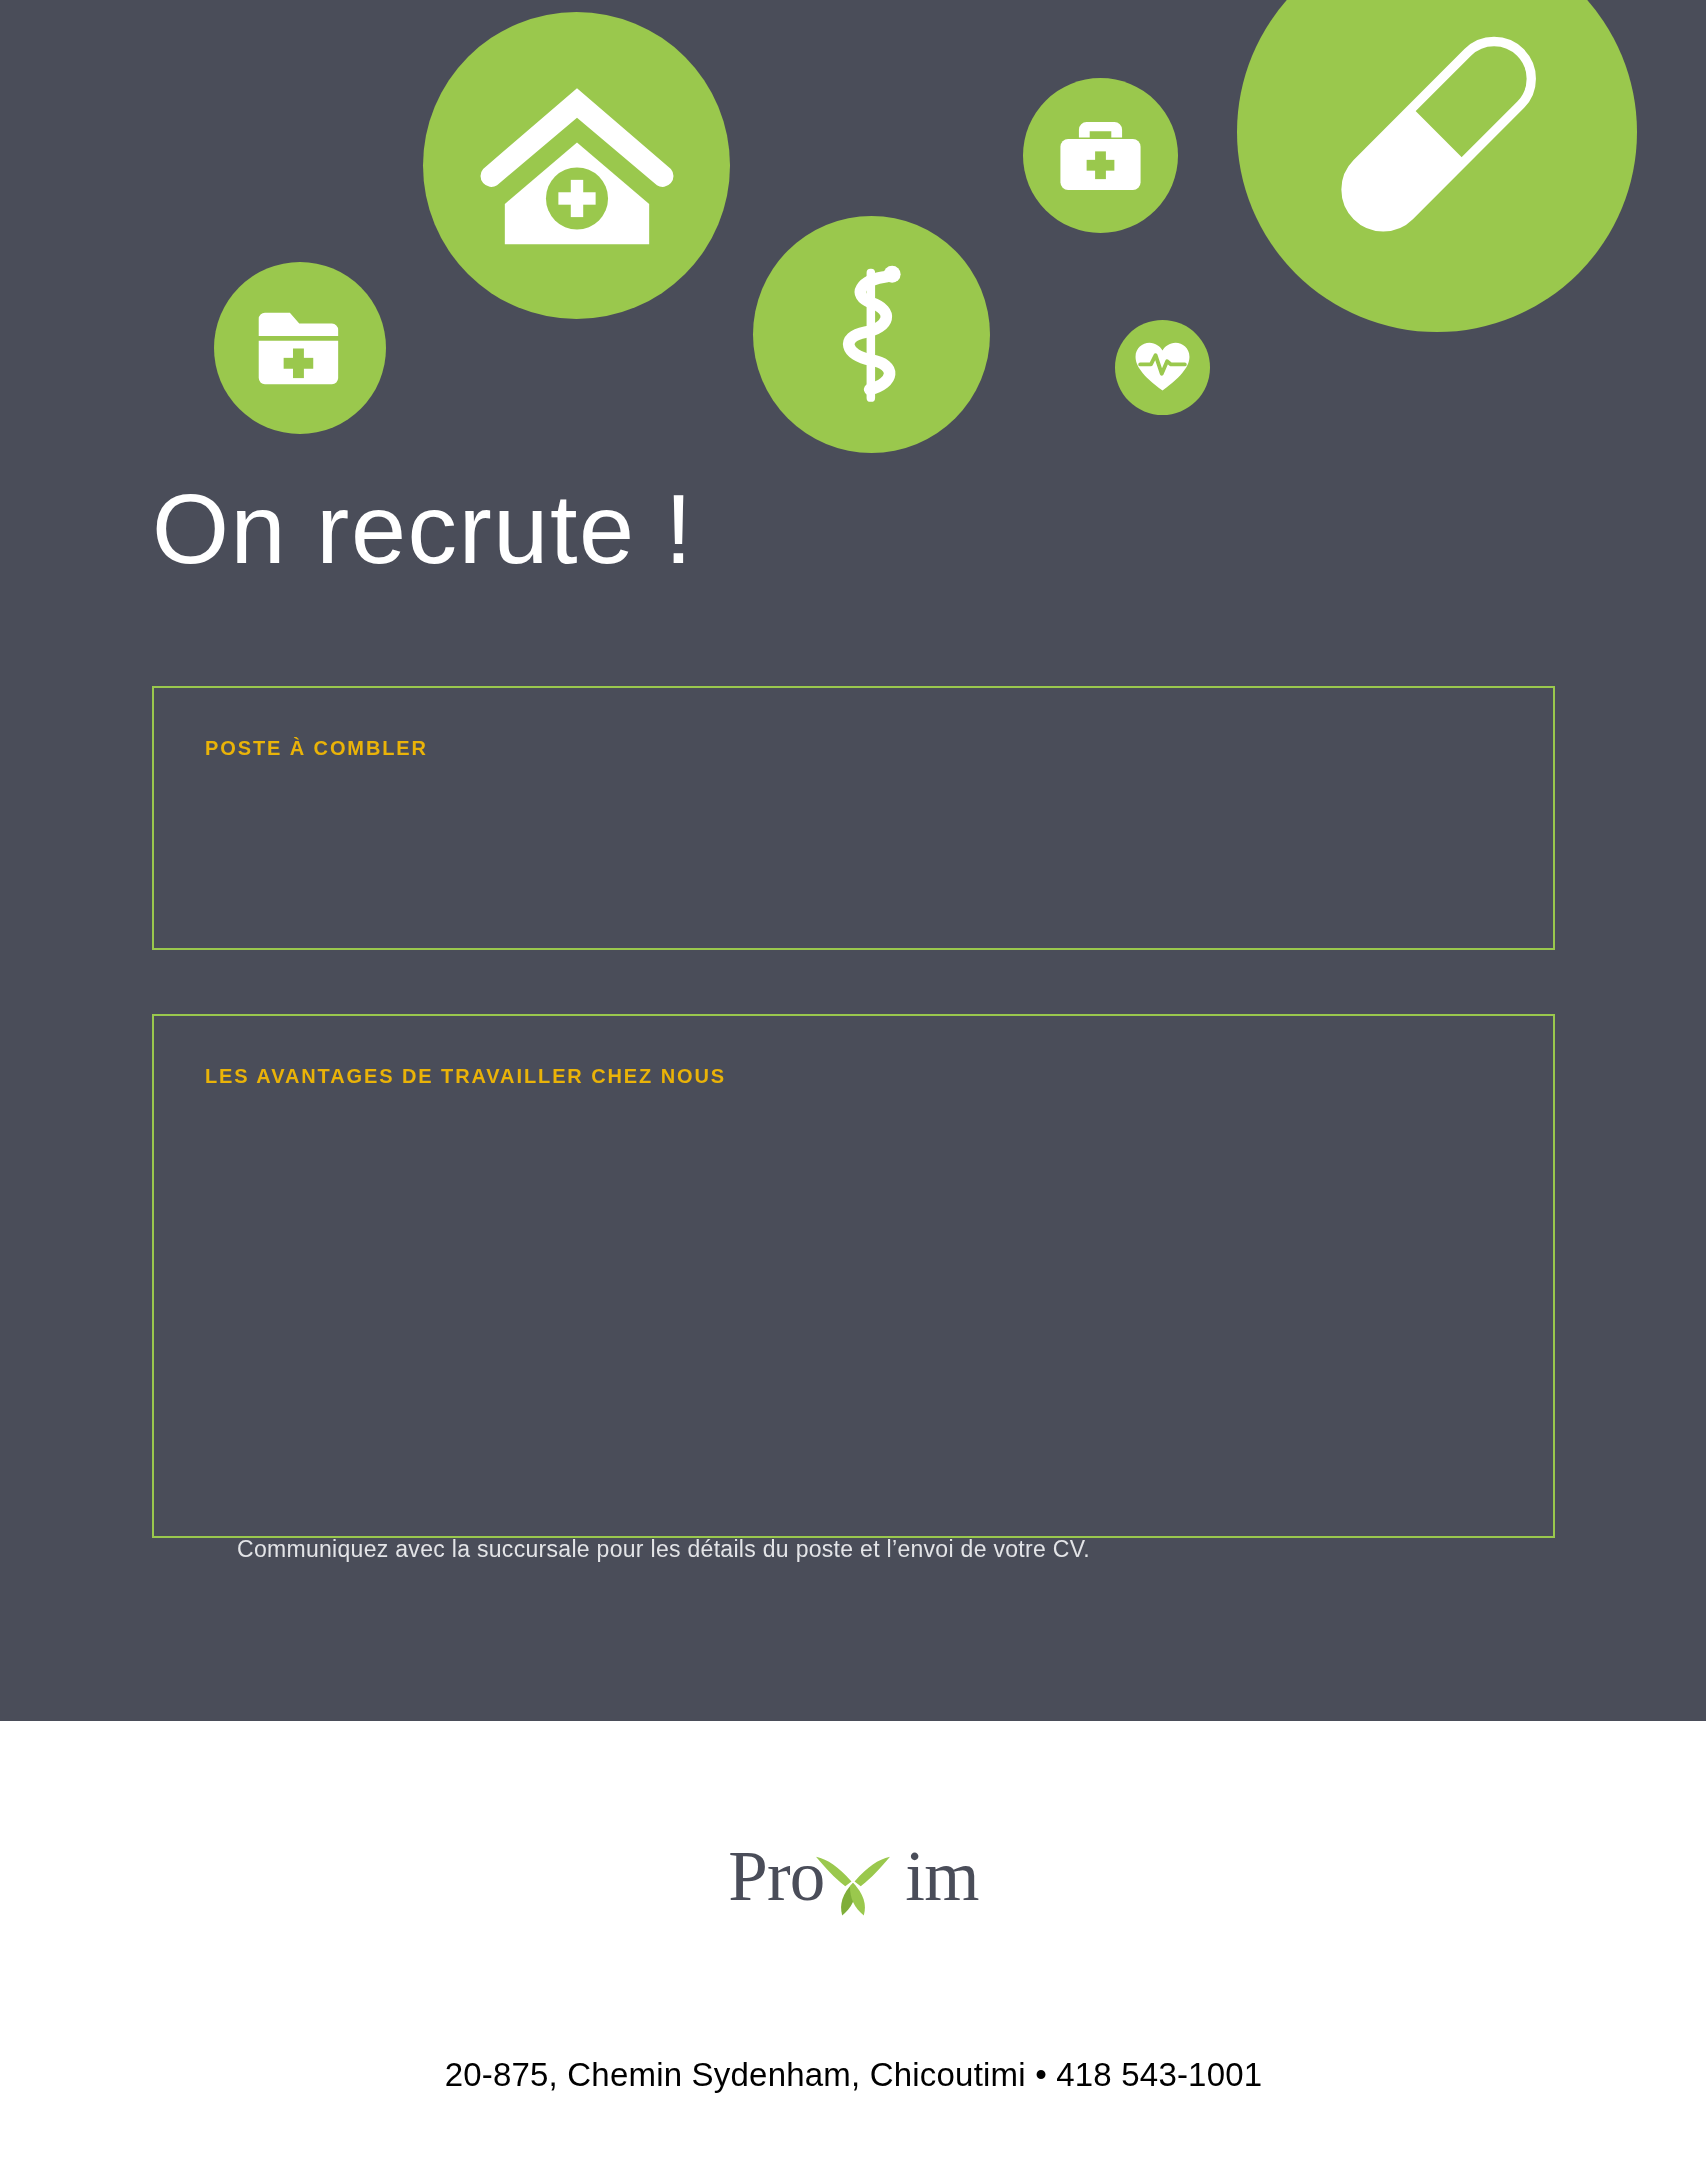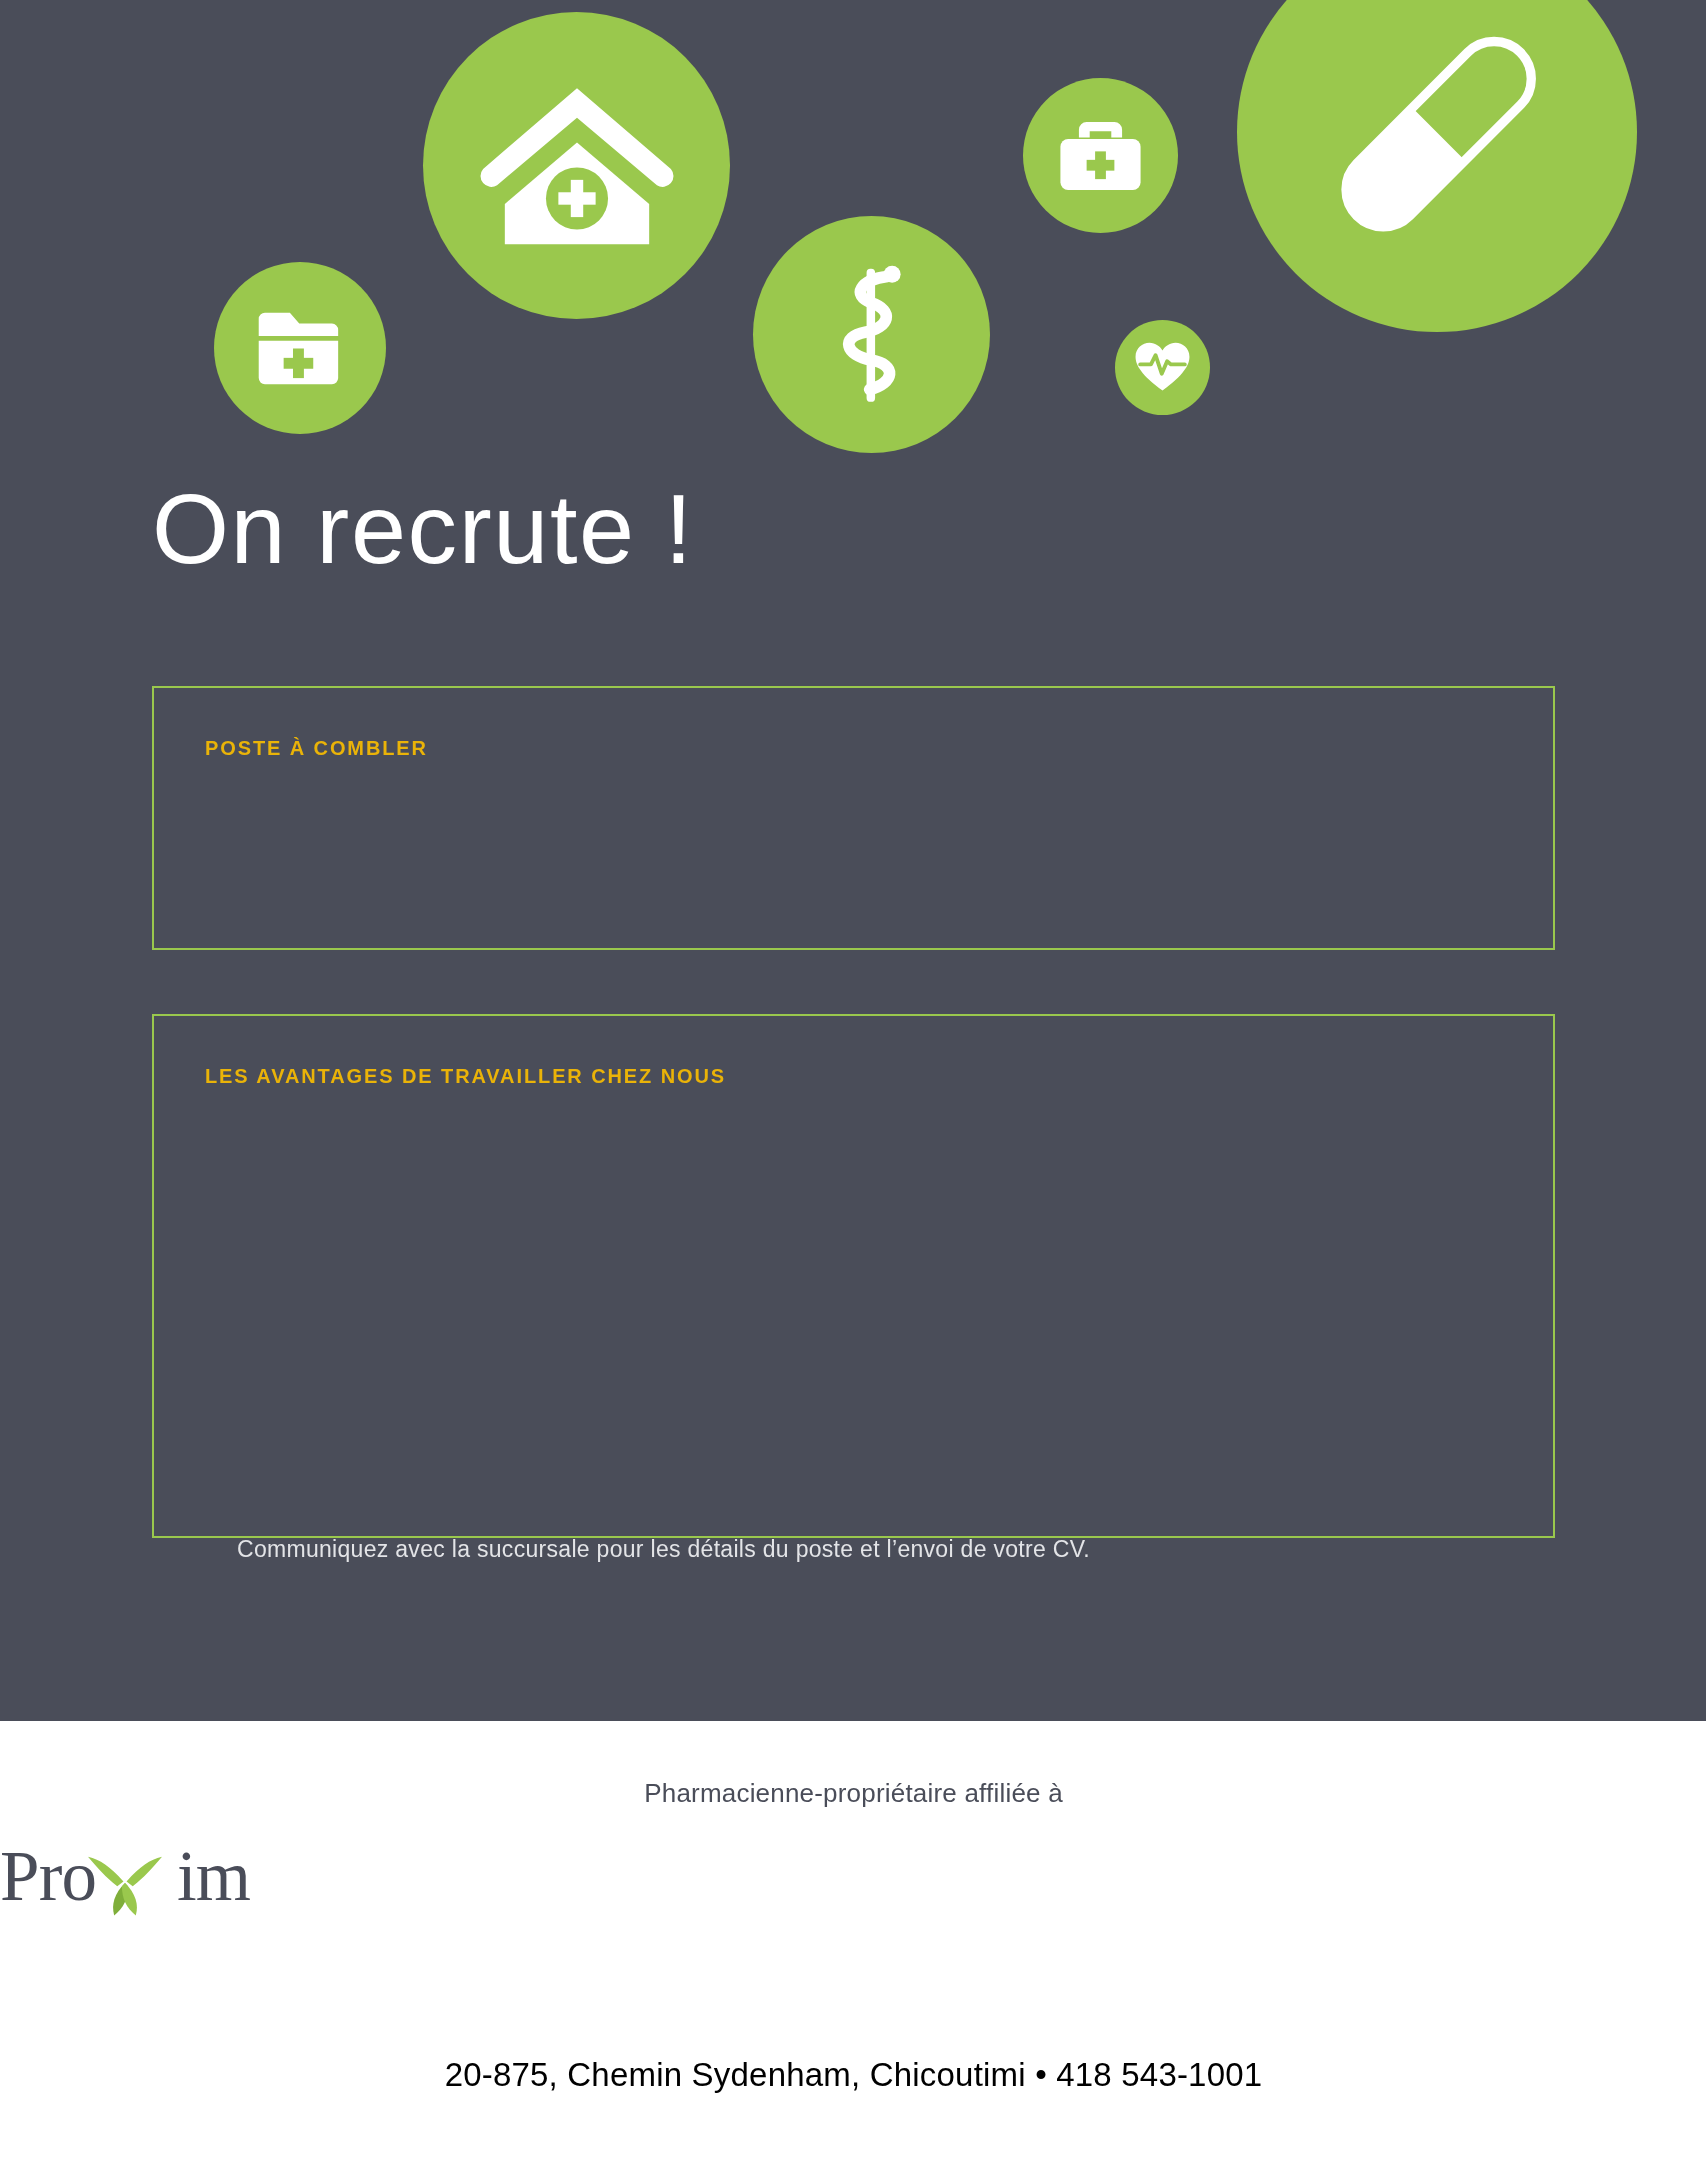--- a/index.html
+++ b/index.html
@@ -124,20 +124,21 @@
     color: #4a4d59;
     letter-spacing: 0.2px;
   }
   .logo-wrap {
     position: absolute;
     left: 0; right: 0;
     top: 113px;
     height: 85px;
     display: flex;
     align-items: center;
+    justify-content: center;
   }
   .logo-text {
     position: relative;
     font-family: "Liberation Serif", serif;
     font-size: 71px;
     color: #4a4d59;
     letter-spacing: -0.8px;
     line-height: 1;
   }
   .logo-leaf {
@@ -234,21 +235,20 @@
     <div class="box-body box-poste-b"></div>
 
     <div class="box box-avantages"></div>
     <div class="box-title box-avantages-t">LES AVANTAGES DE TRAVAILLER CHEZ NOUS</div>
     <div class="box-body box-avantages-b"></div>
 
     <div class="note">Communiquez avec la succursale pour les détails du poste et l’envoi de votre CV.</div>
   </div>
 
   <div class="footer">
-    <div class="affil">Pharmacienne-propriétaire affiliée à</div>
 
     <div class="logo-wrap">
       <div class="logo-text">
         <span>Pro</span><span style="opacity:0;padding:0 23px;">x</span><span>im</span>
         <svg class="logo-leaf" viewBox="0 0 120 96" aria-hidden="true">
           <path fill="#9ac84d" d="M58 50 C40 30 28 22 12 18 C26 34 34 44 50 56 Z"></path>
           <path fill="#9ac84d" d="M62 50 C80 30 92 22 108 18 C94 34 86 44 70 56 Z"></path>
           <path fill="#7fae3a" d="M60 52 C46 66 42 80 46 94 C58 84 64 72 64 56 Z"></path>
           <path fill="#9ac84d" d="M60 52 C74 66 78 80 74 94 C62 84 56 72 56 56 Z"></path>
         </svg>

